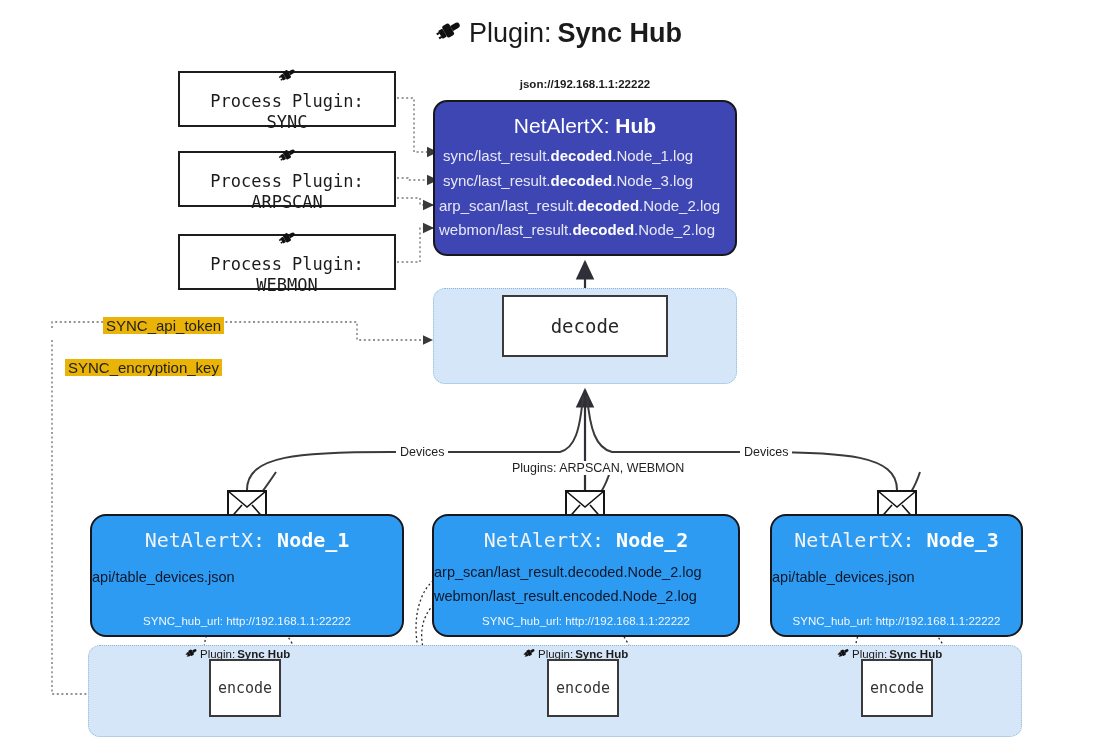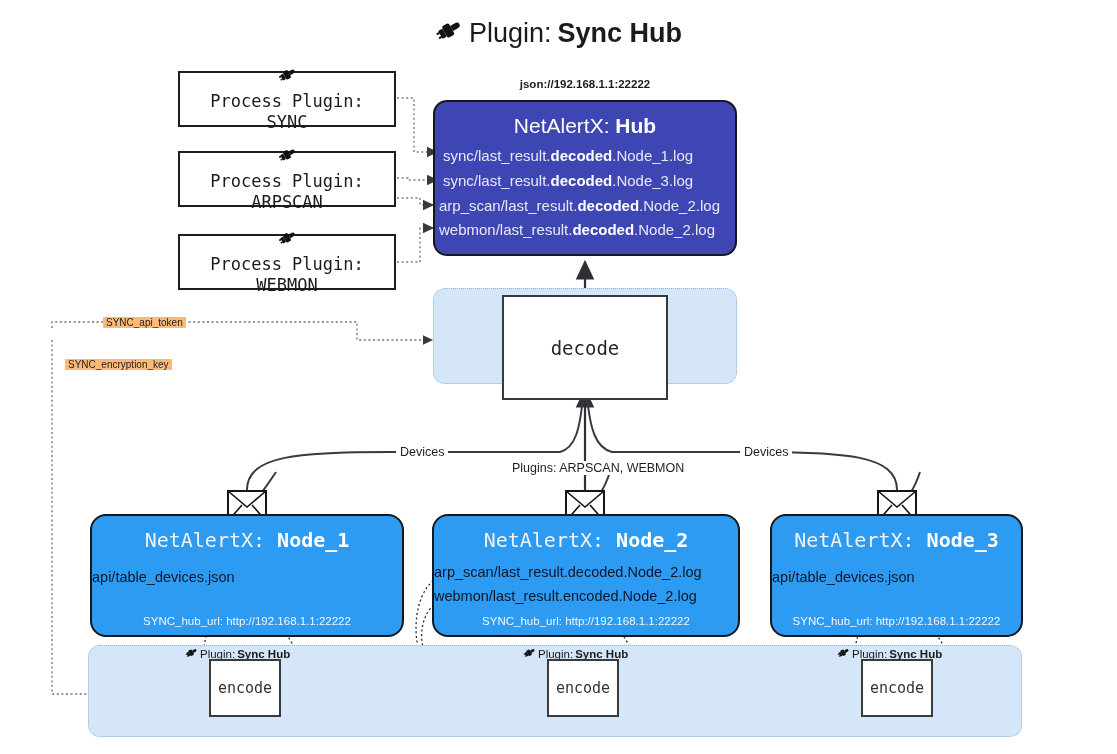--- a/index.html
+++ b/index.html
@@ -35,27 +35,27 @@
              font-family:Liberation Sans, sans-serif;
              font-size:21px;color:#ffffff;}
   #hub-title .b{font-weight:700;}
   .hub-line{position:absolute;left:8px;width:292px;color:#e8e8f4;font-size:15px;
             white-space:nowrap;}
   .hub-line b{color:#ffffff;font-weight:700;}
 
   
   #decode-band{width:304px;height:96px;background:#d4e6f8;border:1.6px dotted #8fb8d8;
                border-radius:12px;box-sizing:border-box;}
-  #decode-box{width:166px;height:105px;background:#ffffff;border:2px solid #3a3a3a;
+  #decode-box{width:166px;height:62px;background:#ffffff;border:2px solid #3a3a3a;
               box-sizing:border-box;display:flex;align-items:center;justify-content:center;
               font-family:"DejaVu Sans Mono","Liberation Mono",monospace;
               font-size:19px;color:#262626;}
 
   
-  .key-label{font-size:10px;color:#1f1f1f;background:#fdba74;padding:0 3px;white-space:nowrap;}
+  .key-label{font-size:15px;color:#1f1f1f;background:#eab308;padding:0 3px;white-space:nowrap;}
 
   
   .edge-label{font-size:12.5px;color:#1f1f1f;background:#ffffff;padding:0 4px;white-space:nowrap;}
 
   
   .node{background:#2e9bf2;border:2.5px solid #17171c;border-radius:16px;
         box-sizing:border-box;padding-left:16px;}
   .node-title{position:absolute;top:12px;left:0;width:100%;text-align:center;
               font-family:"DejaVu Sans Mono","Liberation Mono",monospace;
               font-size:20px;color:#f2f2f2;white-space:nowrap;}

